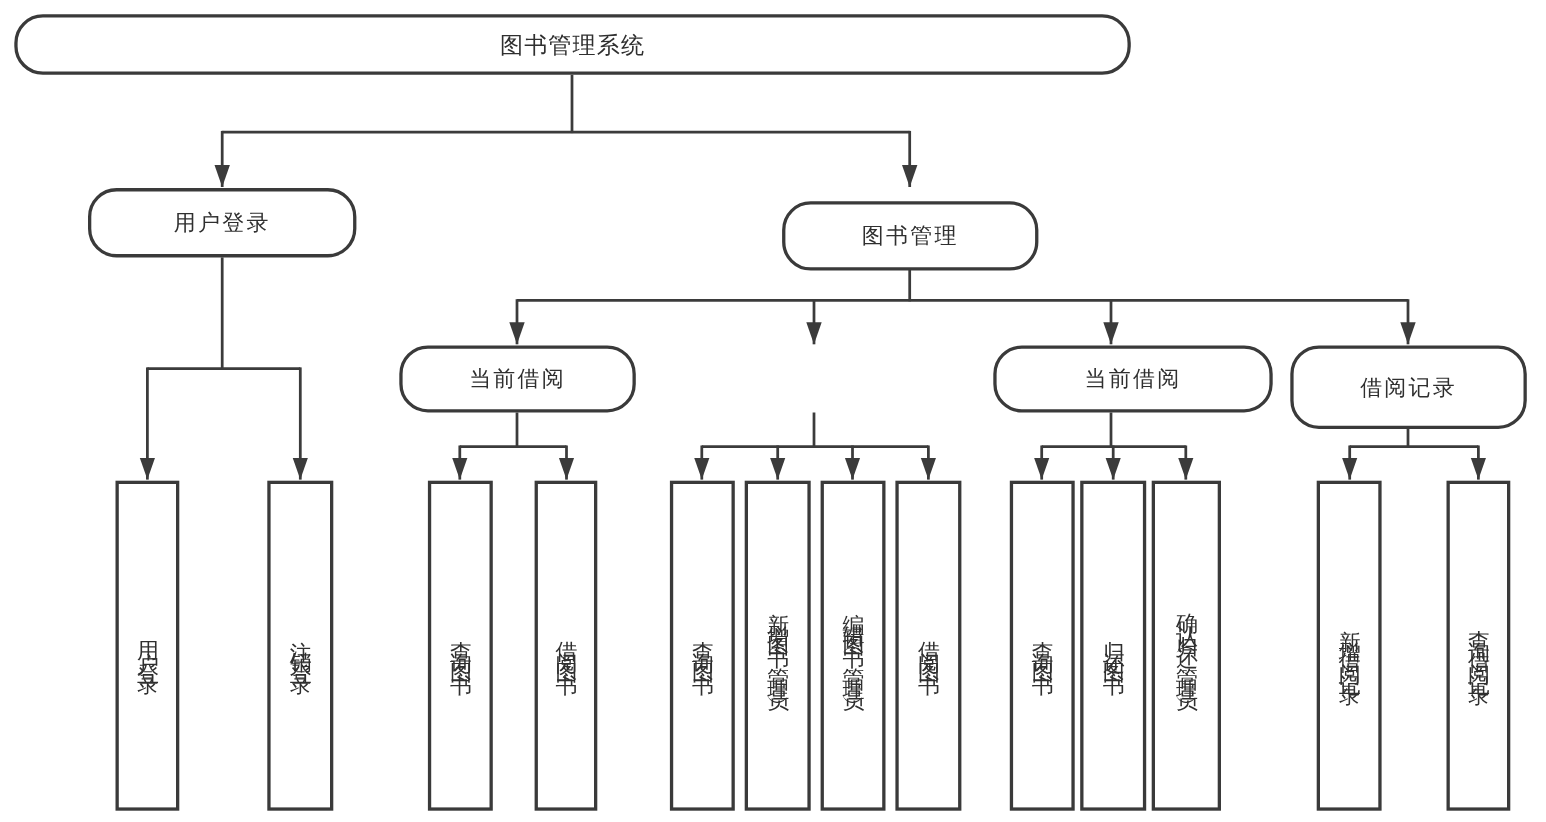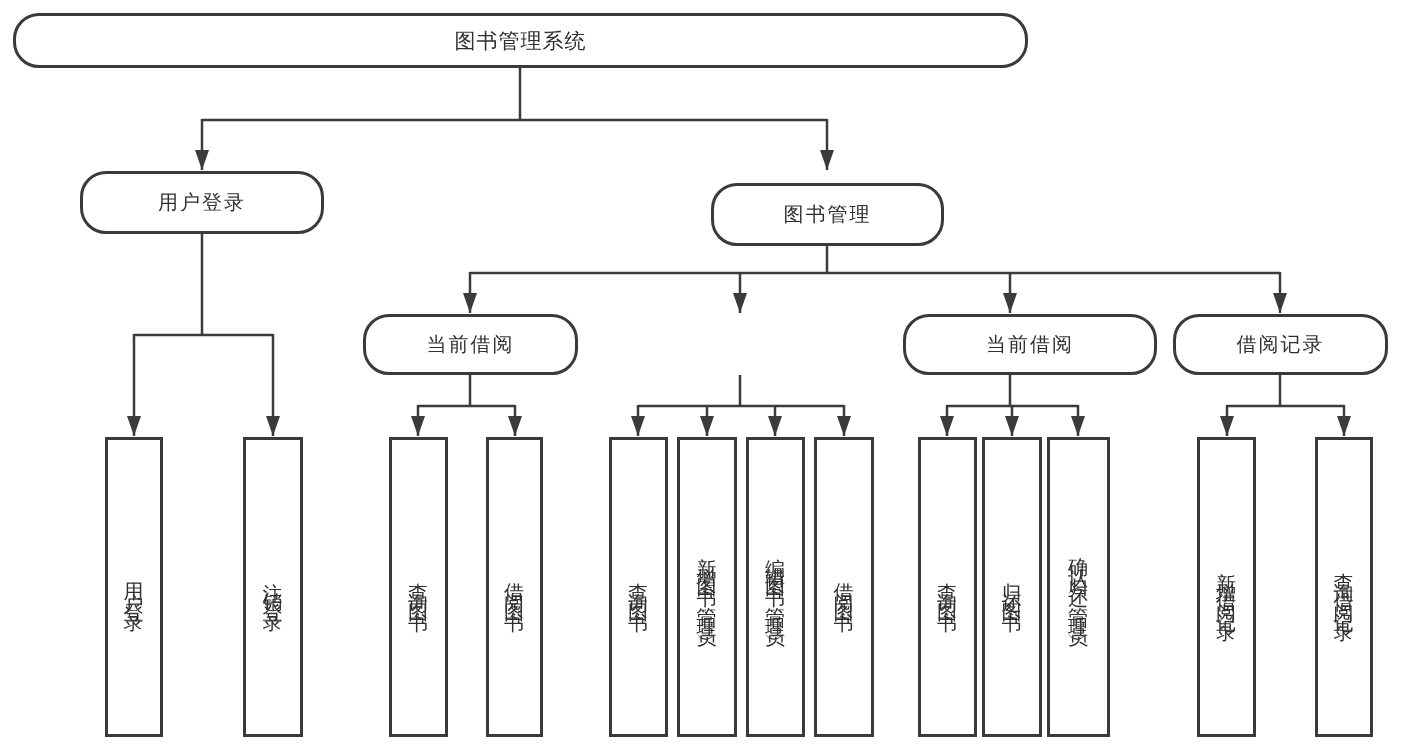--- a/index.html
+++ b/index.html
@@ -103,21 +103,21 @@
     </g>
   </svg>
 
   <div class="box h root" style="left:13px;top:13px;width:1015px;height:55px">图书管理系统</div>
 
   <div class="box h" style="left:80px;top:171px;width:244px;height:63px">用户登录</div>
   <div class="box h" style="left:711px;top:183px;width:233px;height:63px">图书管理</div>
 
   <div class="box h" style="left:363px;top:314px;width:215px;height:61px">当前借阅</div>
   <div class="box h" style="left:903px;top:314px;width:254px;height:61px">当前借阅</div>
-  <div class="box h" style="left:1173px;top:314px;width:215px;height:61px">借阅记录</div>
+  <div class="box h" style="left:1173px;top:314px;width:215px;height:76px">借阅记录</div>
 
   <div class="box leaf" style="left:105px;top:437px;width:58px;height:300px">用户登录</div>
   <div class="box leaf" style="left:243px;top:437px;width:60px;height:300px">注销登录</div>
 
   <div class="box leaf" style="left:389px;top:437px;width:59px;height:300px">查询图书</div>
   <div class="box leaf" style="left:486px;top:437px;width:57px;height:300px">借阅图书</div>
 
   <div class="box leaf" style="left:609px;top:437px;width:59px;height:300px">查询图书</div>
   <div class="box leaf" style="left:677px;top:437px;width:60px;height:300px">新增图书（管理员）</div>
   <div class="box leaf" style="left:746px;top:437px;width:59px;height:300px">编辑图书（管理员）</div>

